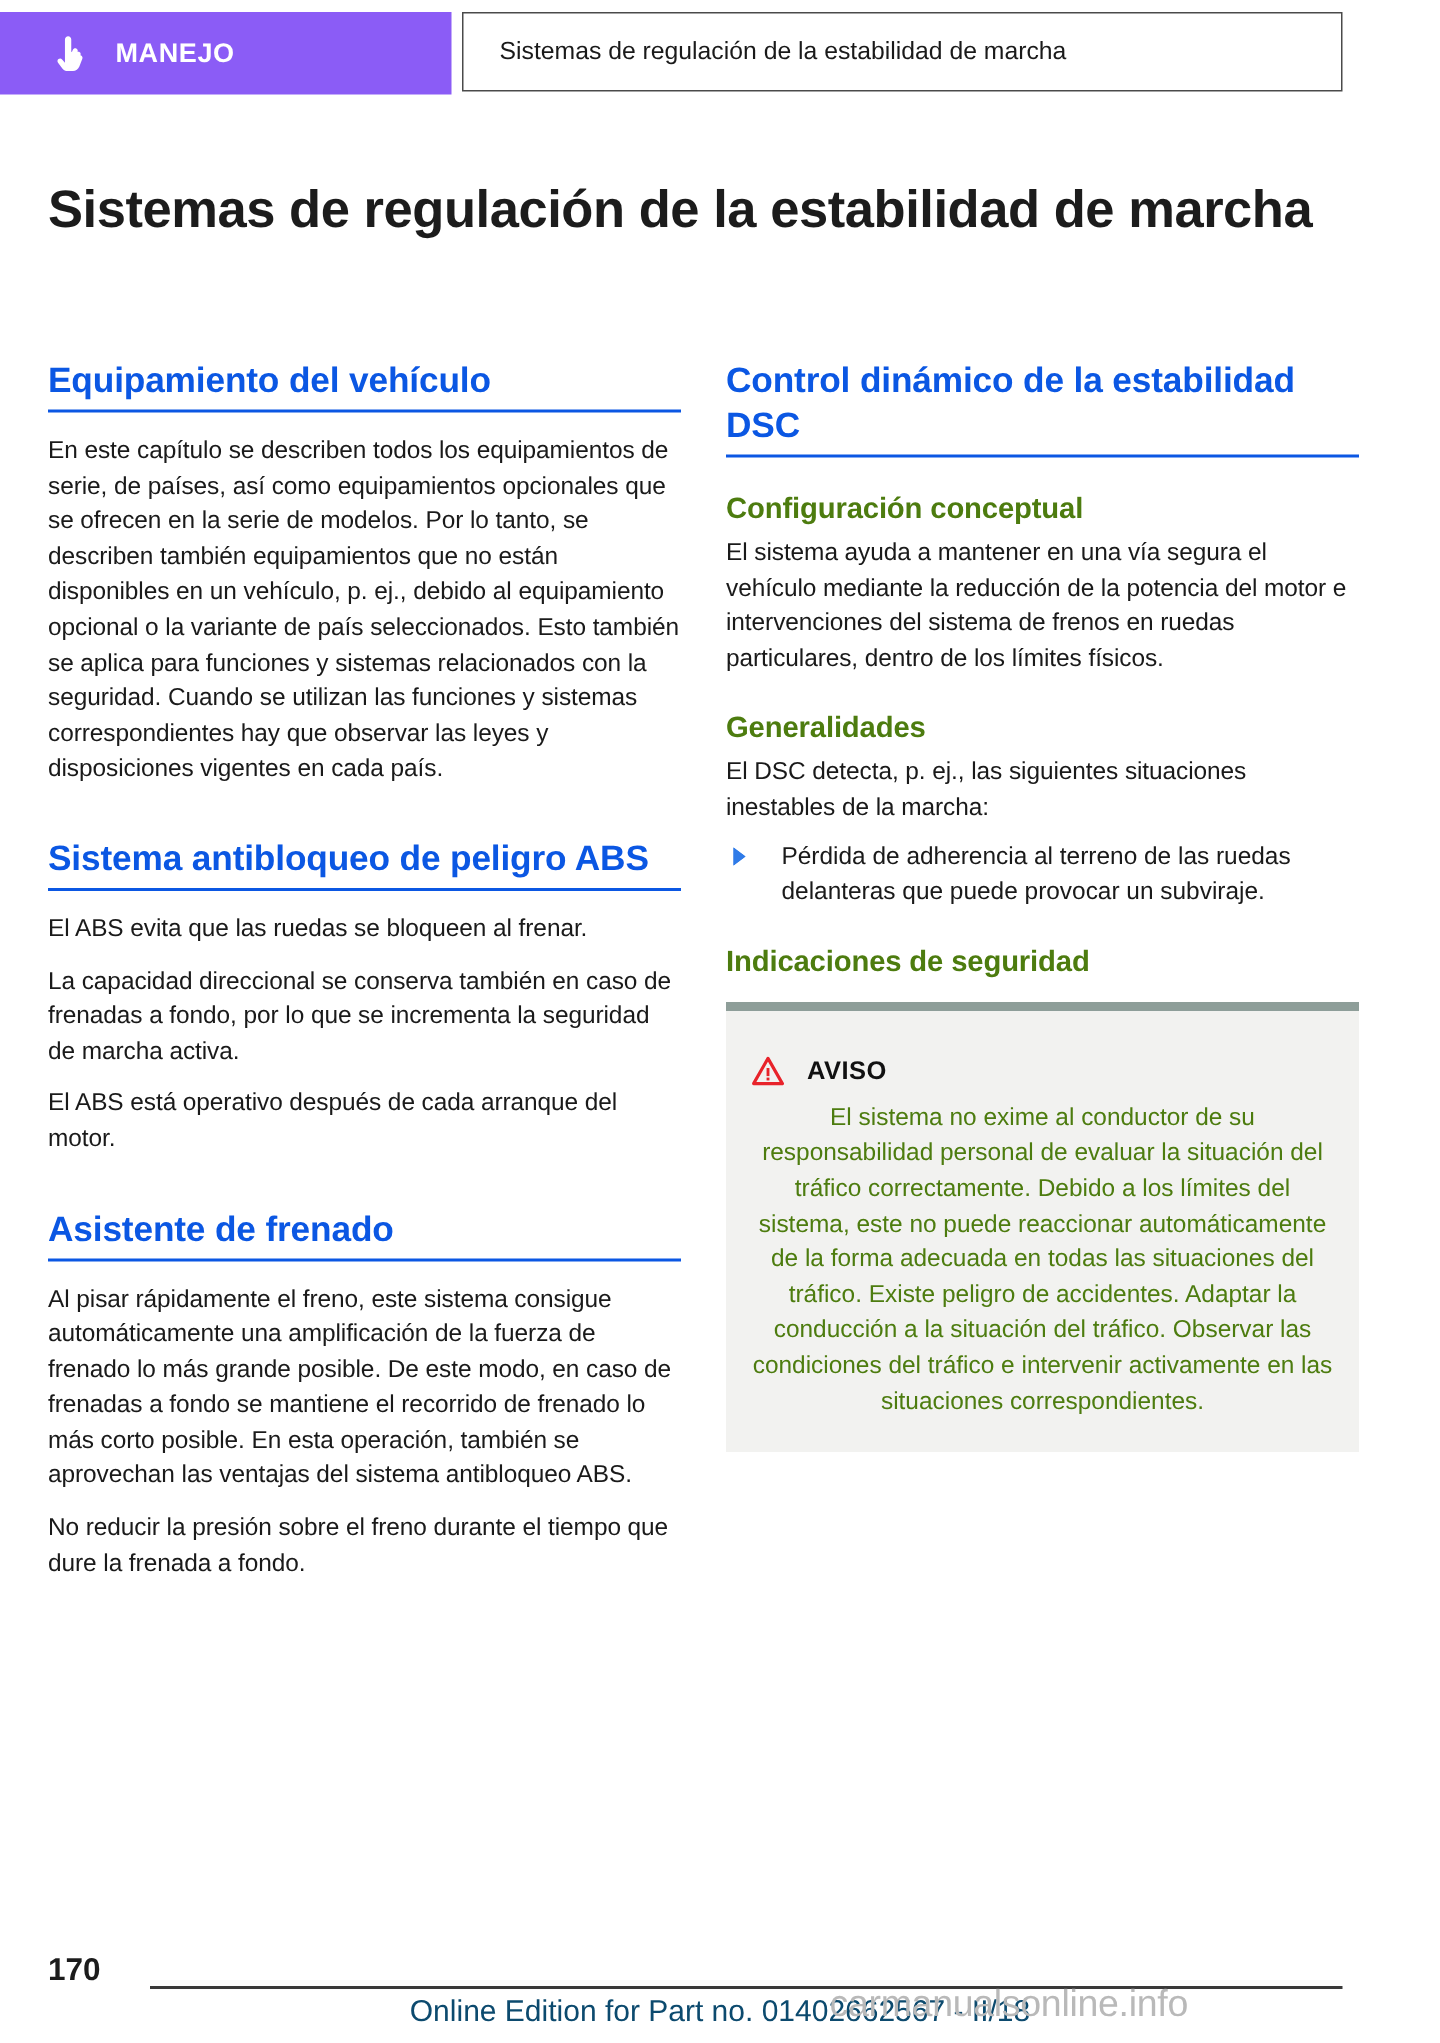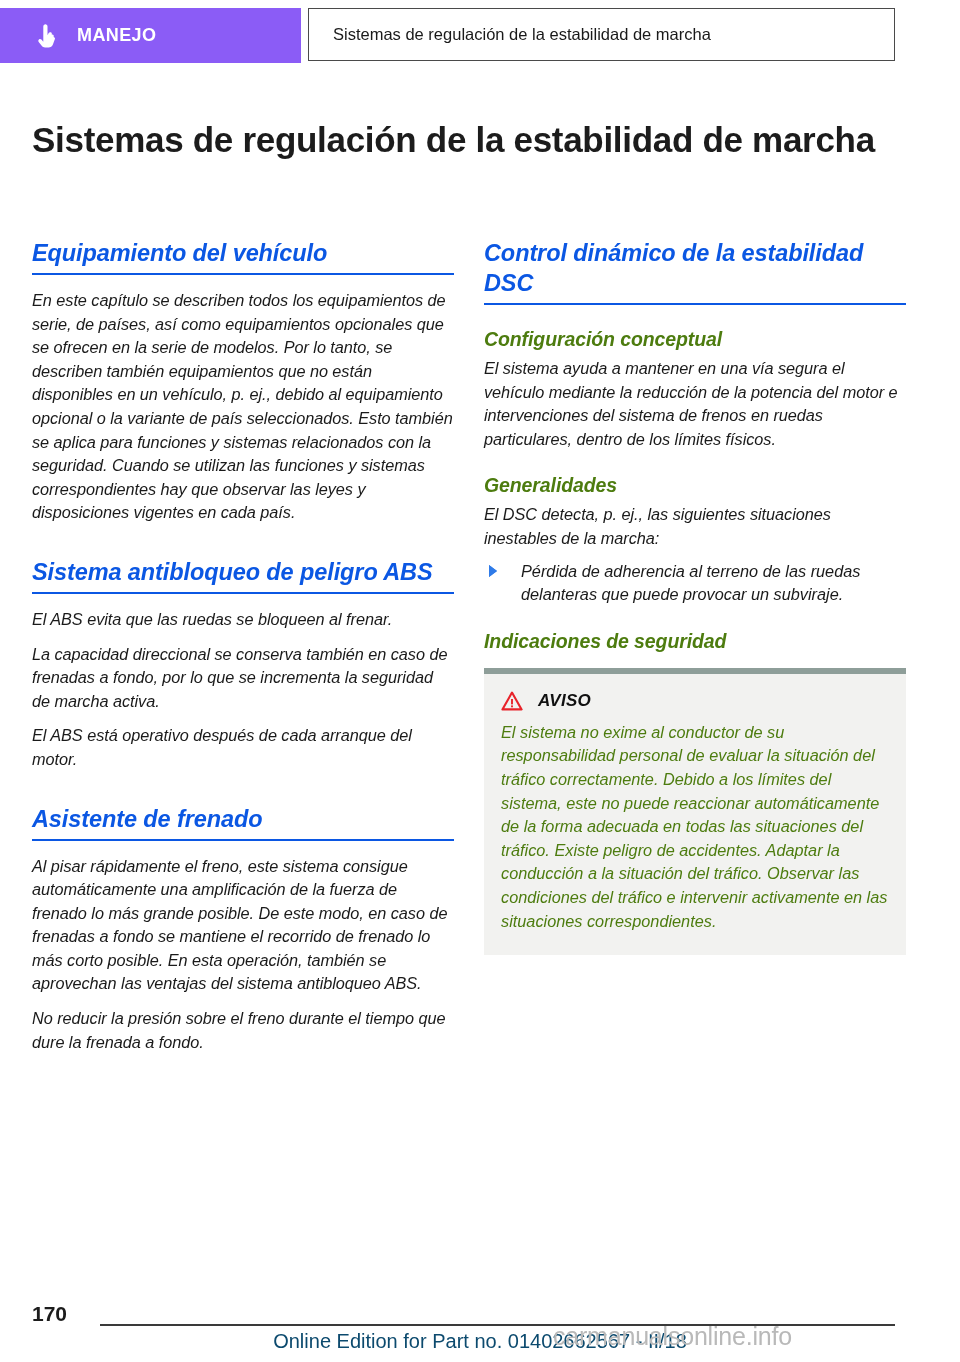--- a/index.html
+++ b/index.html
@@ -87,21 +87,20 @@
   .columns {
     position: absolute;
     left: 0;
     top: 238px;
     width: 960px;
   }
   .col {
     position: absolute;
     top: 0;
     width: 422px;
-    font-style: italic;
   }
   .col-left  { left: 32px; }
   .col-right { left: 484px; }
 
   h2.sec-title {
     margin: 0;
     font-size: 23.5px;
     line-height: 30px;
     font-weight: bold;
     color: #0b57e3;
@@ -153,22 +152,23 @@
     border-left: 8px solid #2f7be8;
     border-top: 6px solid transparent;
     border-bottom: 6px solid transparent;
   }
 
   
   .notice {
     margin-top: 14px;
     background: #f2f2f0;
     border-top: 6px solid #8e9e99;
-    padding: 17px 17px 22px 17px;
+    padding: 30px 17px 22px 17px;
     box-sizing: border-box;
+    text-align: center;
   }
   .notice-head {
     display: flex;
     align-items: center;
     margin-bottom: 10px;
   }
   .warning-icon {
     width: 22px;
     height: 20px;
     display: block;

